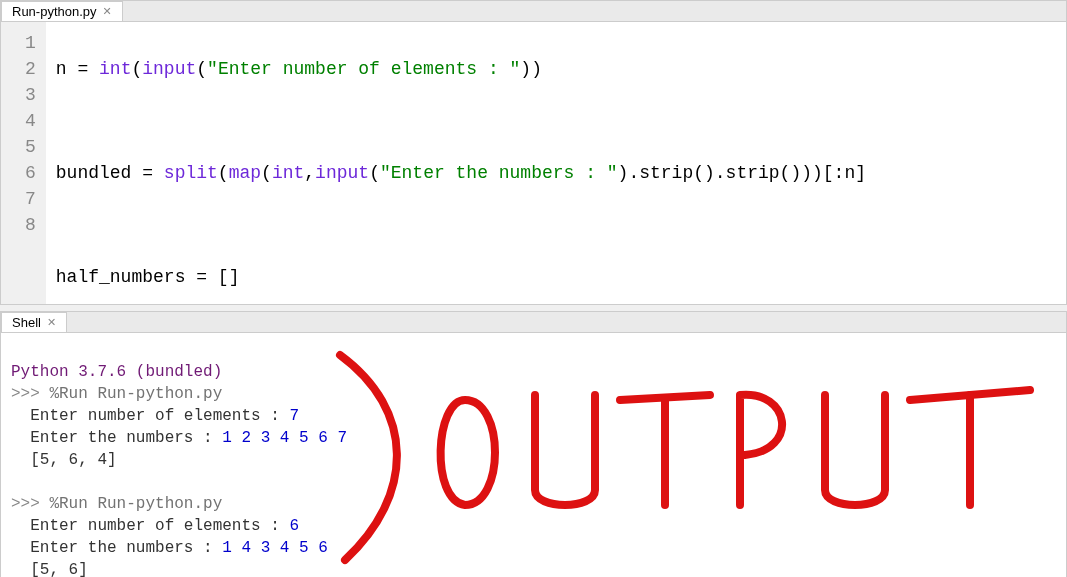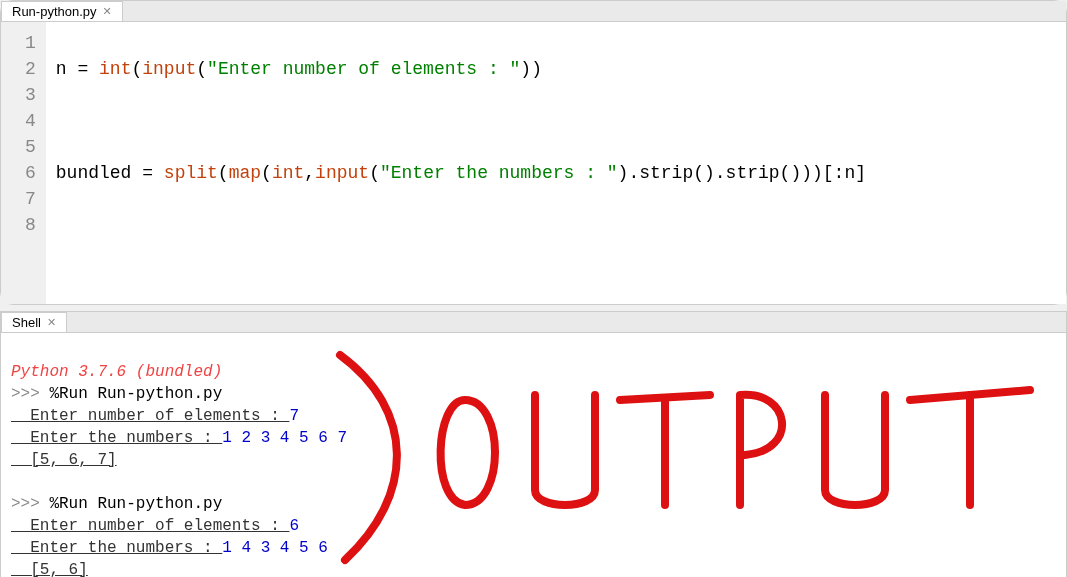--- a/index.html
+++ b/index.html
@@ -57,41 +57,41 @@
     font-size: 18px;
   }
   .code {
     padding: 8px 10px;
     line-height: 26px;
     white-space: pre;
     flex: 1;
     font-size: 18px;
   }
   .line { display: block; min-height: 26px; }
-  .fn { color: #c2410c; }
+  .fn { color: #6d28d9; }
   .str { color: #008000; }
   .op { color: #000; }
   .id { color: #000; }
 
   .shell-body {
     background: #fff;
     padding: 6px 10px 20px 10px;
     font-size: 16px;
     line-height: 22px;
     white-space: pre;
     flex: 1;
     overflow: hidden;
   }
-  .faded { color: #ef4444; font-style: italic; }
+  .faded { color: #701a75; }
   .prompt { color: #888; }
-  .magic { color: #000000; }
+  .magic { color: #737373; }
   .inputnum { color: #0000cc; }
-  .out { color: #333; text-decoration: underline; }
+  .out { color: #333; }
 
-  .editor-panel { height: 305px; border-radius: 13px; }
+  .editor-panel { height: 305px; }
   .shell-panel { flex: 1; margin-top: 6px; }
 
   .annotation {
     position: absolute;
     top: 340px;
     left: 330px;
     width: 730px;
     height: 230px;
     pointer-events: none;
   }
@@ -115,40 +115,41 @@
       <span class="line">5</span>
       <span class="line">6</span>
       <span class="line">7</span>
       <span class="line">8</span>
     </div>
     <div class="code">
 <span class="line"><span class="id">n </span><span class="op">= </span><span class="fn">int</span><span class="op">(</span><span class="fn">input</span><span class="op">(</span><span class="str">"Enter number of elements : "</span><span class="op">))</span></span>
 <span class="line"></span>
 <span class="line"><span class="id">bundled </span><span class="op">= </span><span class="fn">split</span><span class="op">(</span><span class="fn">map</span><span class="op">(</span><span class="fn">int</span><span class="op">,</span><span class="fn">input</span><span class="op">(</span><span class="str">"Enter the numbers : "</span><span class="op">).strip().strip()))[:n]</span></span>
 <span class="line"></span>
+<span class="line"><span class="id">half_numbers </span><span class="op">= </span><span class="op">[]</span></span>
 
 
 
     </div>
   </div>
 </div>
 
 <div class="panel shell-panel">
   <div class="tabs">
     <div class="tab">
       <span>Shell</span>
       <span class="close">✕</span>
     </div>
   </div>
   <div class="shell-body">
 <span class="faded">Python 3.7.6 (bundled)</span>
 <span><span class="prompt">&gt;&gt;&gt; </span><span class="magic">%Run Run-python.py</span></span>
 <span><span class="out">  Enter number of elements : </span><span class="inputnum">7</span></span>
 <span><span class="out">  Enter the numbers : </span><span class="inputnum">1 2 3 4 5 6 7</span></span>
-<span class="out">  [5, 6, 7]</span>
+<span class="out">  [5, 6, 4]</span>
 
 <span><span class="prompt">&gt;&gt;&gt; </span><span class="magic">%Run Run-python.py</span></span>
 <span><span class="out">  Enter number of elements : </span><span class="inputnum">6</span></span>
 <span><span class="out">  Enter the numbers : </span><span class="inputnum">1 4 3 4 5 6</span></span>
 <span class="out">  [5, 6]</span>
 </div>
 </div>
 
 <svg class="annotation" viewBox="0 0 730 230">
   <g stroke="#d11" stroke-width="8" fill="none" stroke-linecap="round" stroke-linejoin="round">

